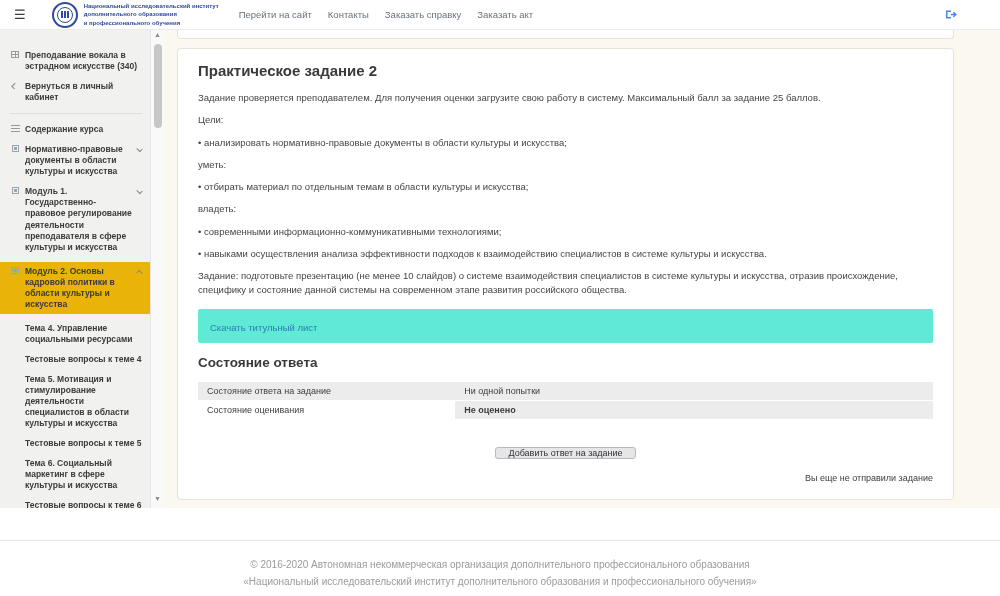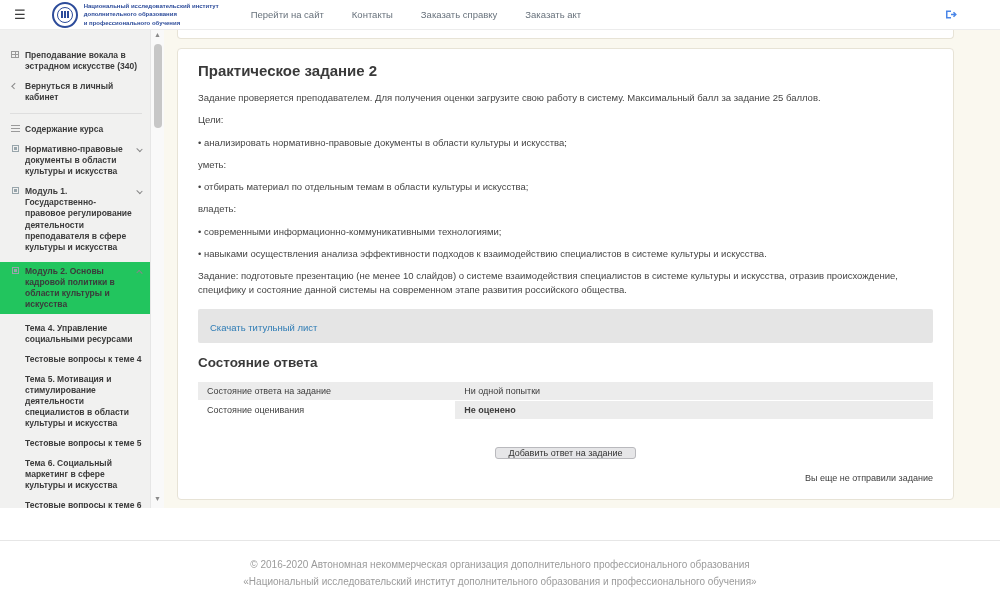--- a/index.html
+++ b/index.html
@@ -19,21 +19,21 @@
   .emblem {
     width:26px; height:26px; border-radius:50%;
     border:2px solid #2c4b9a; display:flex; align-items:center; justify-content:center;
   }
   .emblem-inner {
     width:16px; height:16px; border-radius:50%; border:1px solid #2c4b9a;
     display:flex; align-items:center; justify-content:center; gap:1px;
   }
   .emblem-inner i { display:block; width:2px; height:7px; background:#2c4b9a; }
   .brand-text { font-size:6px; font-weight:bold; color:#2c4b9a; line-height:1.35; }
-  .topnav { display:flex; gap:28px; margin-left:32px; }
+  .topnav { display:flex; gap:16px; margin-left:20px; }
   .topnav a { font-size:9.5px; color:#68727c; text-decoration:none; cursor:pointer; }
   .logout { margin-left:auto; margin-right:28px; cursor:pointer; display:flex; }
   
   .body-wrap { display:flex; height:478px; background:#fff; }
   .sidebar {
     width:150px; height:100%; background:#f1f1f0; padding:20px 8px 10px 10px;
     font-size:8.5px; color:#3b3b3b; overflow:hidden;
   }
   .sb-scroll {
     width:14px; height:100%; background:#f9f9f9; border-left:1px solid #e6e6e6;
@@ -51,35 +51,35 @@
   .list-ic { width:9px; height:7px;
      background:repeating-linear-gradient(#9a9a9a 0 1px, transparent 1px 3px); }
   .mod-ic { width:7px; height:7px; border:1px solid #98a5ab; display:flex; align-items:center; justify-content:center; }
   .mod-ic i { width:3px; height:3px; background:#98a5ab; display:block; }
   .chev { width:4px; height:4px; border-right:1px solid #888; border-bottom:1px solid #888;
      display:inline-block; flex:0 0 5px; margin-top:3px; }
   .chev.down { transform:rotate(45deg); }
   .chev.up { transform:rotate(-135deg); margin-top:5px; }
   .chev.left { transform:rotate(135deg); margin-top:2px; margin-right:2px; }
   .sb-divider { border-top:1px solid #dedede; margin:10px 0; }
-  .sb-row.active-module { background:#22c55e; margin:0 -8px 9px -10px; padding:4px 8px 4px 10px; }
+  .sb-row.active-module { background:#eab308; margin:0 -8px 9px -10px; padding:4px 8px 4px 10px; }
   .sb-sub { margin-left:15px; margin-bottom:9px; cursor:pointer; font-weight:bold; line-height:1.3; }
   
   .main { flex:1; background:#faf8ef; padding:0 46px 0 13px; overflow:hidden; }
   .top-strip {
     height:9px; background:#fff; border:1px solid #e7e3d6; border-top:none;
     border-radius:0 0 4px 4px;
   }
   .card {
     margin-top:9px; background:#fff; border:1px solid #e7e3d6; border-radius:4px;
     padding:13px 20px 16px 20px; min-height:430px;
   }
   .card h1 { font-size:15px; color:#3a3a3a; margin-bottom:12px; }
   .card p { font-size:9.5px; color:#454545; line-height:1.4; margin-bottom:9px; }
-  .infobox { background:#e5e5e5; padding:8px 12px; margin:13px 0 12px 0; border-radius:2px; }
+  .infobox { background:#5eead4; padding:8px 12px; margin:13px 0 12px 0; border-radius:2px; }
   .infobox a { color:#2e7cb5; font-size:9.5px; text-decoration:none; cursor:pointer; }
   .card h2 { font-size:13.5px; color:#3a3a3a; margin:4px 0 12px 0; }
   table.status { width:100%; border-collapse:collapse; font-size:9px; }
   table.status td { padding:4px 9px; background:#ececec; border-bottom:1px solid #fff; color:#3d3d3d; }
   table.status td.lbl { width:35%; }
   table.status tr.r1 td.lbl { background:#ffffff; }
   table.status td.strong { font-weight:bold; }
   .btn-wrap { text-align:center; margin-top:22px; }
   .add-btn {
     font-family:"Liberation Sans", sans-serif;

